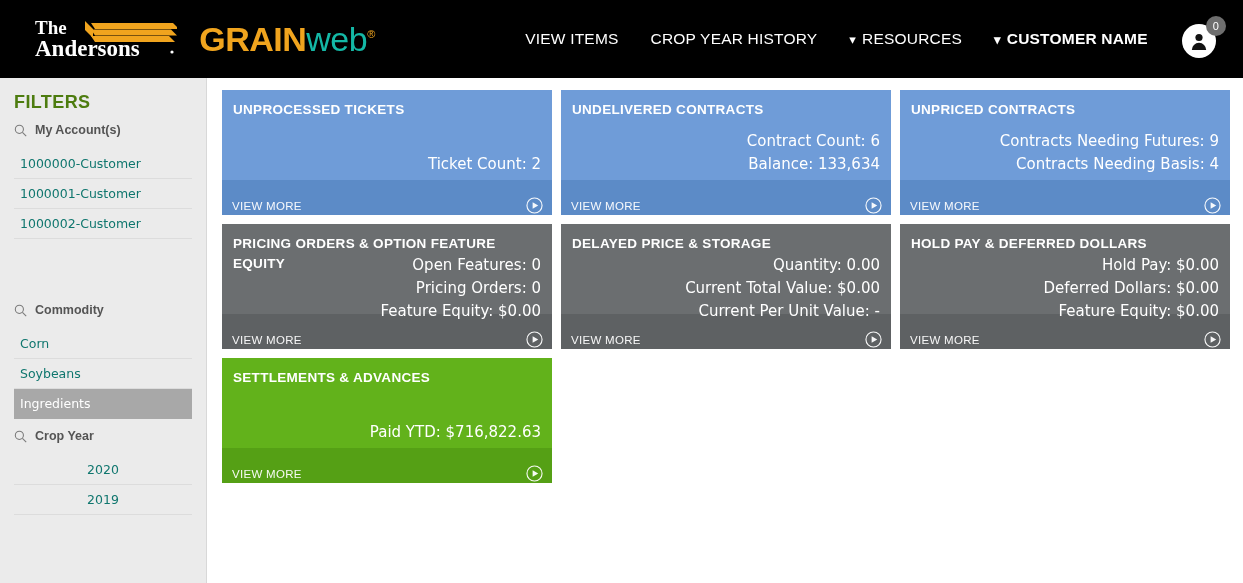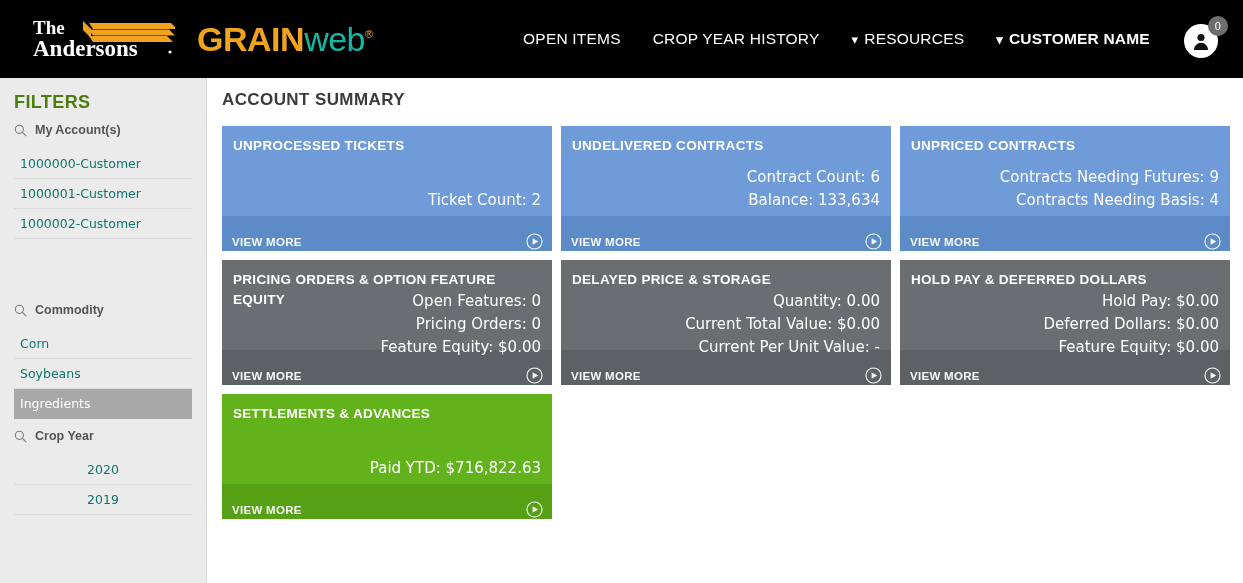--- a/index.html
+++ b/index.html
@@ -96,21 +96,21 @@
     left: 11px; top: 10px; right: 11px;
   }
   .card-stats {
     position: absolute; right: 11px; bottom: 4px; text-align: right;
     color: #ffffff; font-size: 15px; line-height: 23px;
     font-family: "DejaVu Sans", sans-serif;
   }
   .card-stats.topalign { top: 30px; bottom: auto; }
   .card-foot {
     height: 35px; display: flex; align-items: center;
-    justify-content: space-between; padding: 16px 9px 0 10px; font-weight: bold;
+    justify-content: space-between; padding: 16px 9px 0 10px;
   }
   .card.blue  .card-foot { background: #5c8bc7; }
   .card.gray  .card-foot { background: #5e6163; }
   .card.green .card-foot { background: #55a015; }
   .view-more { color: #ffffff; font-size: 11.5px; letter-spacing: 0.3px; opacity: .95; }
   .play-ico { flex: none; opacity: .95; }
 </style>
 </head>
 <body>
 
@@ -133,21 +133,21 @@
 
       <div class="grainweb-logo">
         <span class="gw-grain">GRAIN</span>
         <span class="gw-web">web</span>
         <span class="gw-reg">®</span>
       </div>
     </div>
 
     <div class="nav">
       <div class="nav-item">
-        <span>OPEN ITEMS</span>
+        <span>VIEW ITEMS</span>
       </div>
       <div class="nav-item">
         <span>CROP YEAR HISTORY</span>
       </div>
       <div class="nav-item">
         <span class="caret">▾</span>
         <span>RESOURCES</span>
       </div>
       <div class="nav-item bold">
         <span class="caret">▾</span>
@@ -210,21 +210,20 @@
         <span>Crop Year</span>
       </div>
       <ul class="filter-list">
         <li class="right">2020</li>
         <li class="right">2019</li>
       </ul>
     </div>
   </div>
 
   <div class="main">
-    <div class="page-title">ACCOUNT SUMMARY</div>
 
     <div class="grid" id="card-grid">
         <div class="card blue">
           <div class="card-body">
             <div class="card-title">UNPROCESSED TICKETS</div>
             <div class="card-stats">
               <div>Ticket Count: 2</div>
             </div>
           </div>
           <div class="card-foot">

